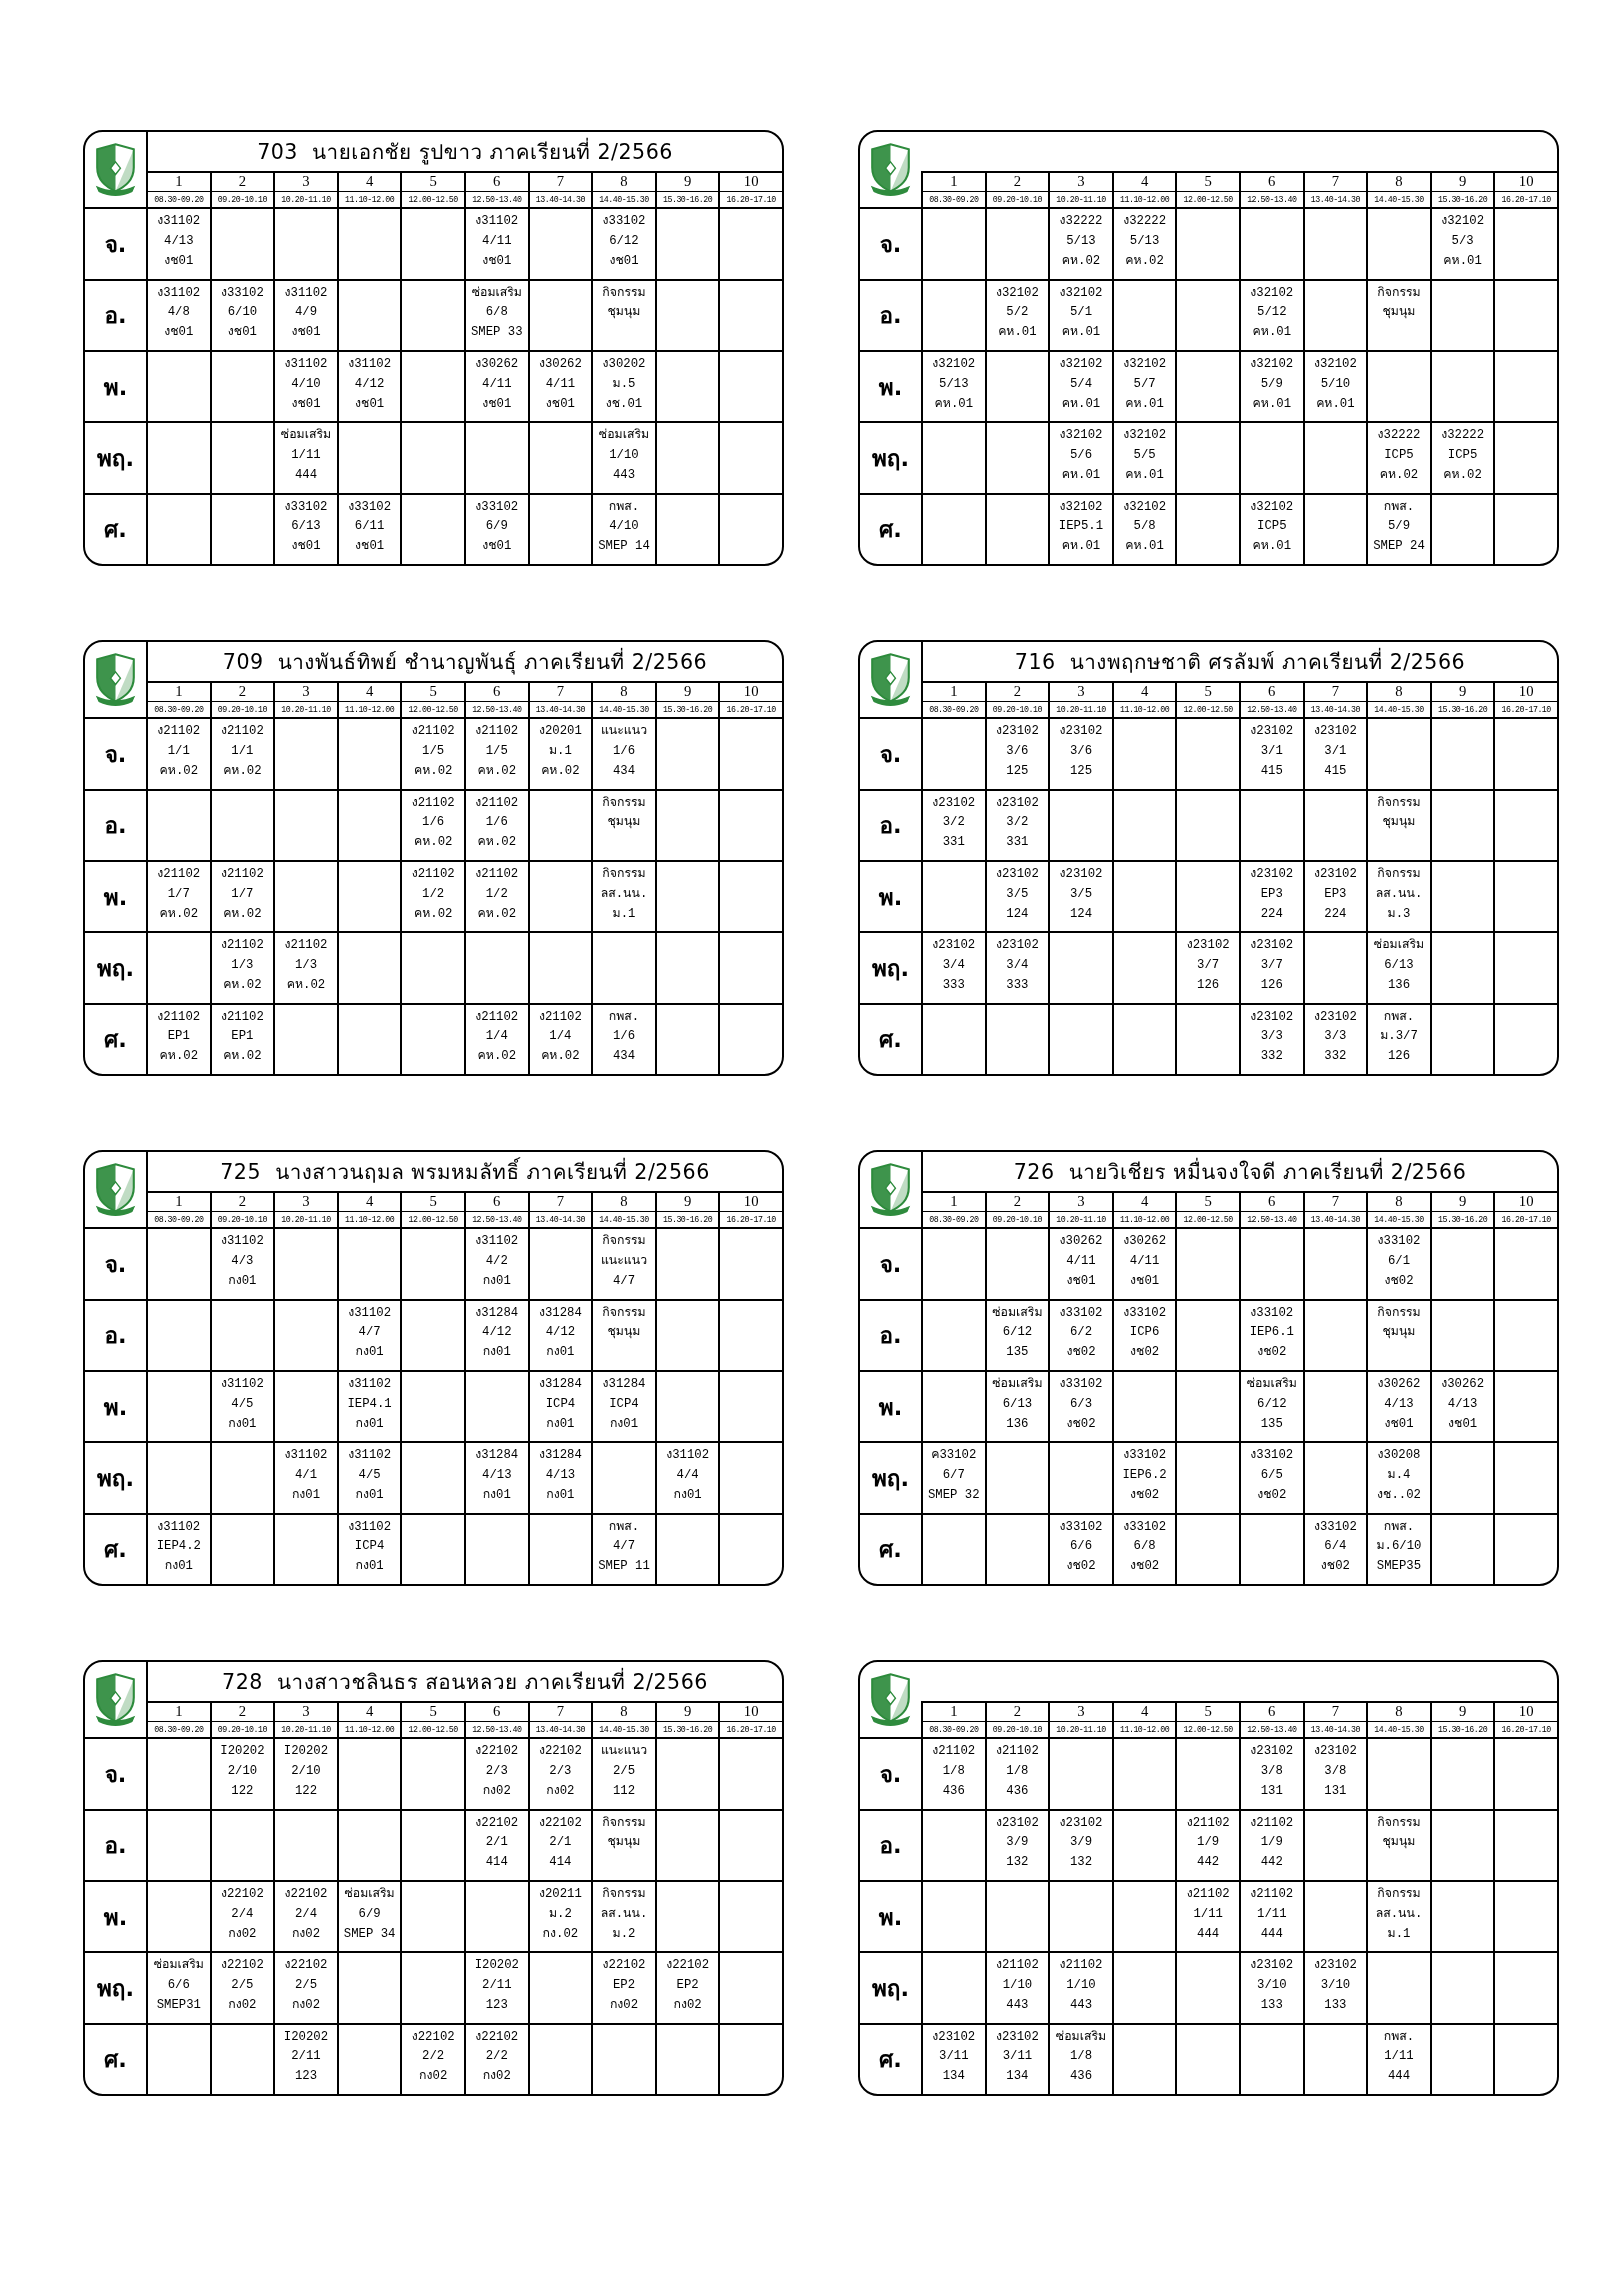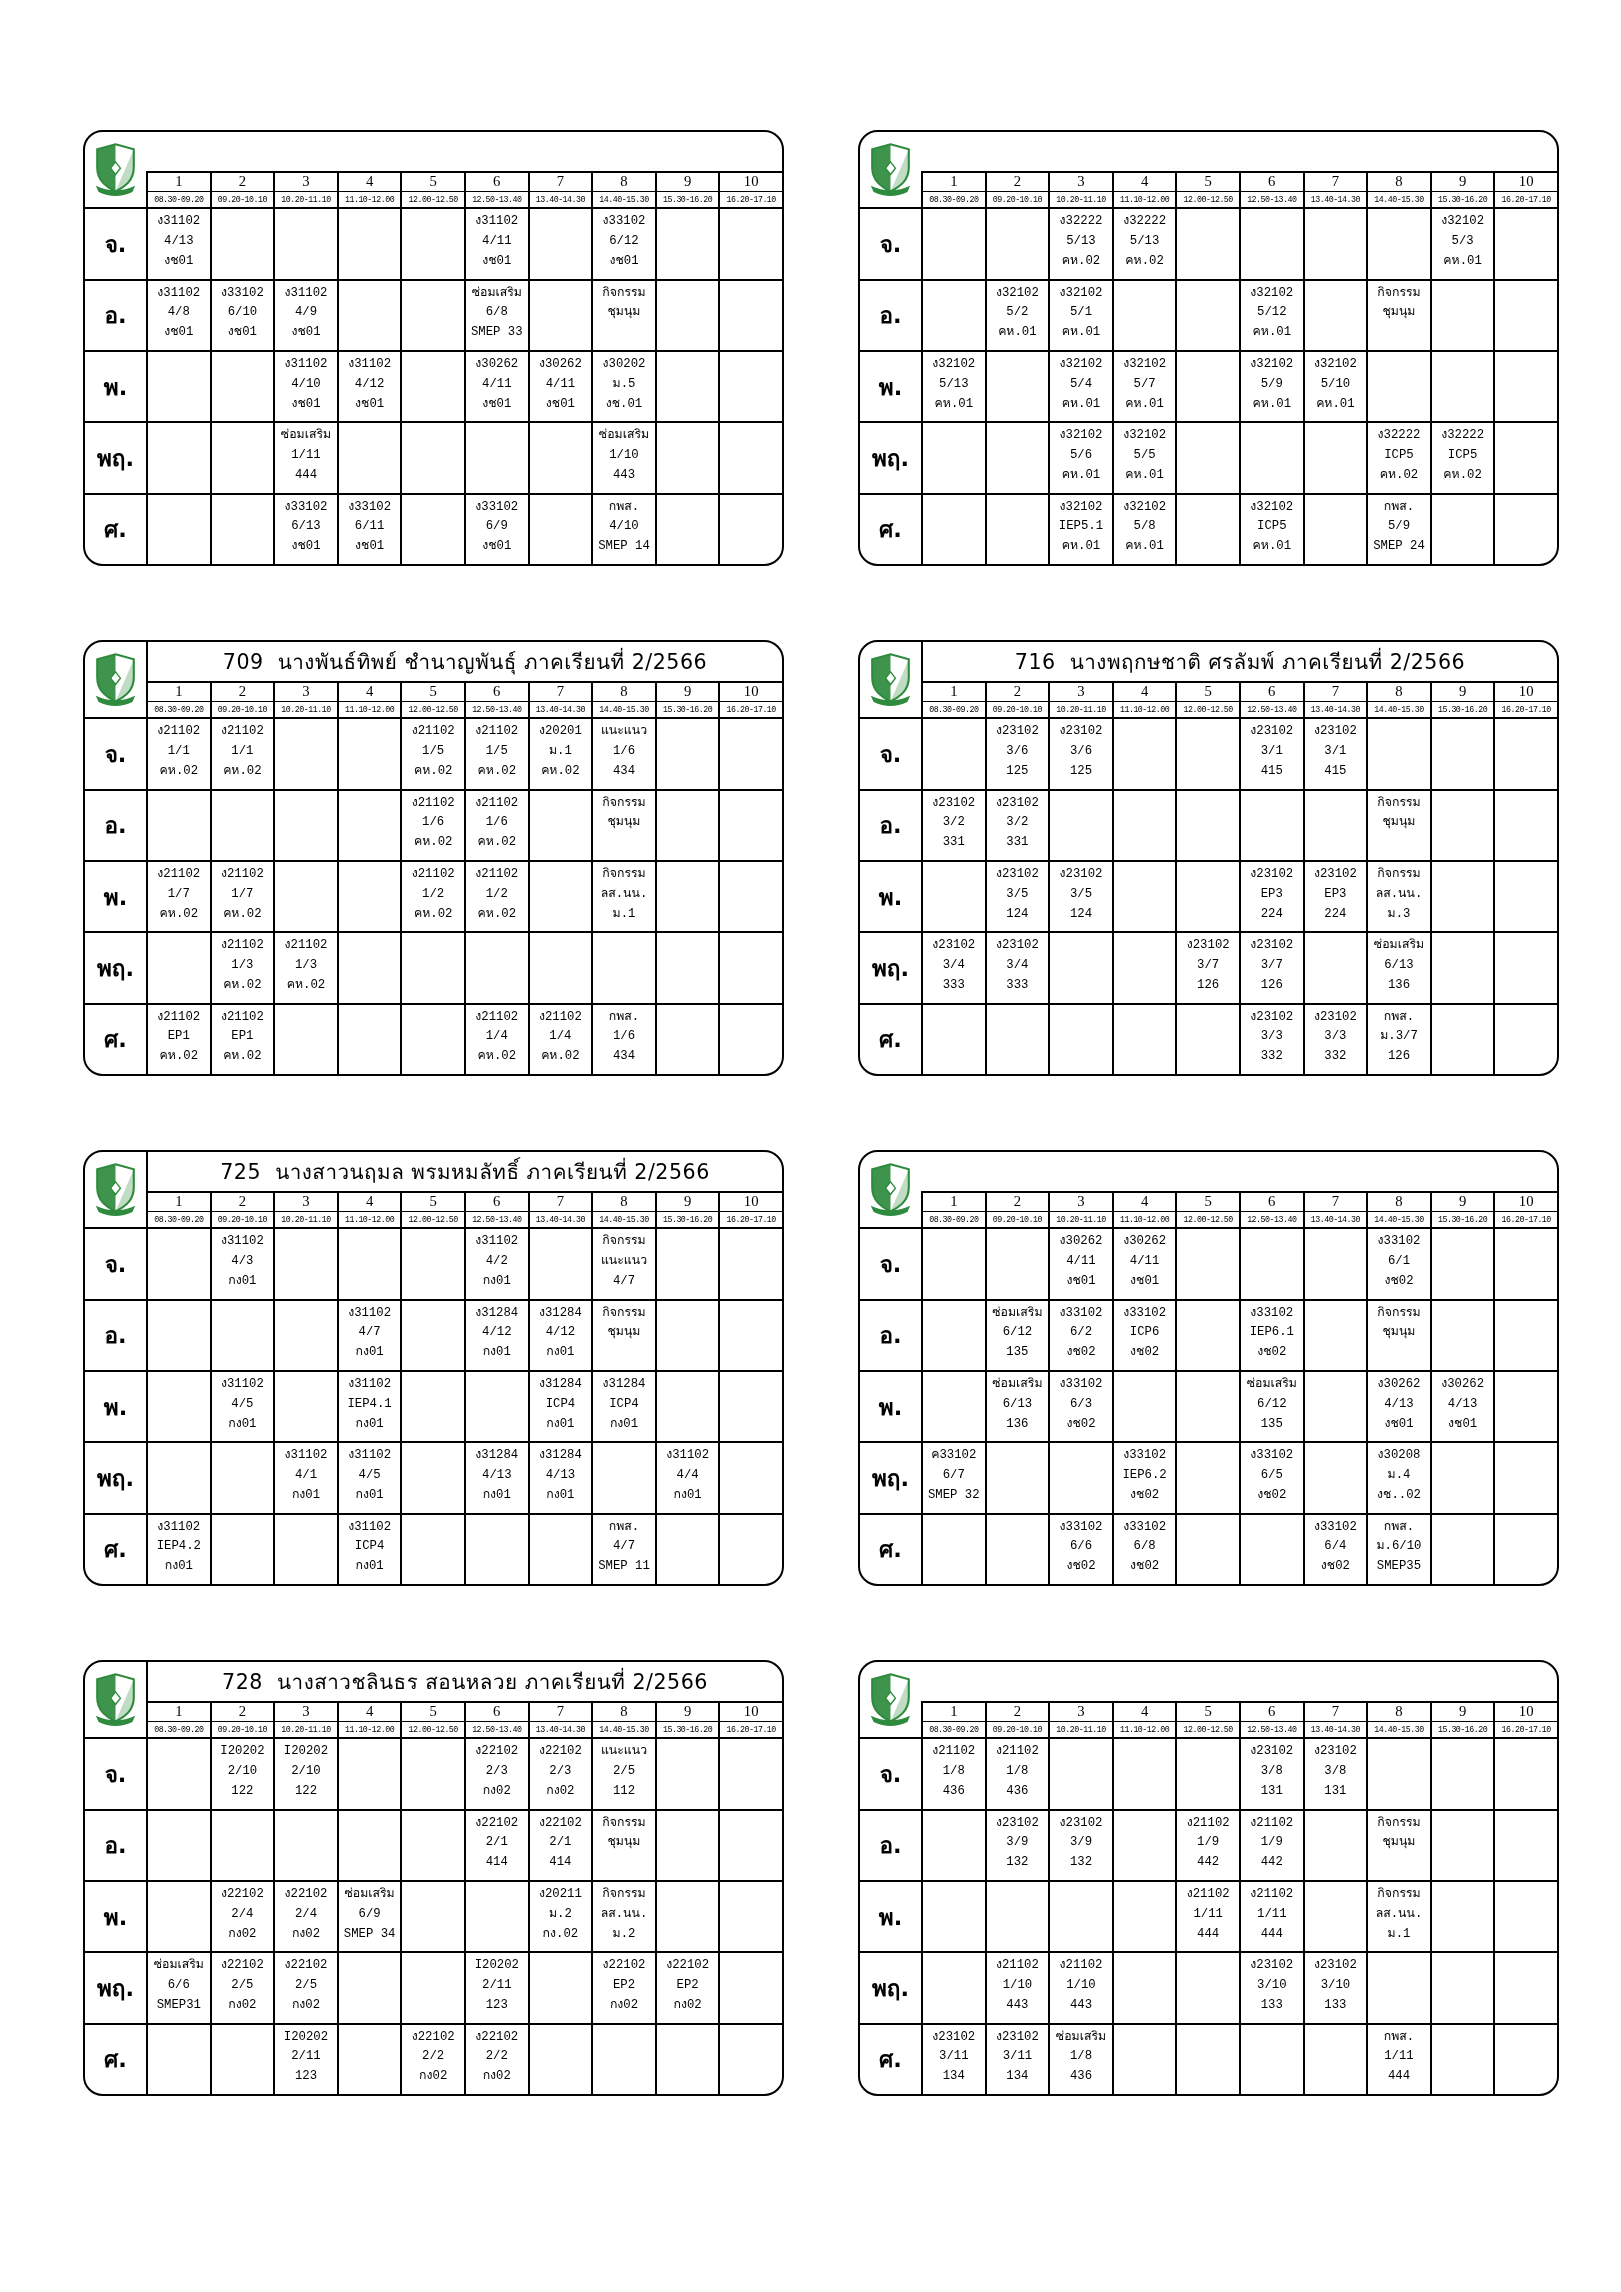--- a/index.html
+++ b/index.html
@@ -38,20 +38,21 @@
       <div class="tt">
         <div class="tt-logo">
           <svg class="crest-svg" viewBox="0 0 64 82" width="45" height="58" aria-hidden="true">
             <path d="M32 3 L58 10 V36 C58 54 46 63 32 70 C18 63 6 54 6 36 V10 Z" fill="#ffffff" stroke="#2e8b3d" stroke-width="3"></path>
             <path d="M32 3 L6 10 V36 C6 54 18 63 32 70 Z" fill="#2e8b3d" opacity="0.92"></path>
             <path d="M58 10 L32 70 C46 63 58 54 58 36 Z" fill="#2e8b3d" opacity="0.30"></path>
             <path d="M32 28 l7 9 -7 9 -7 -9 Z" fill="#ffffff" stroke="#2e8b3d" stroke-width="2"></path>
             <path d="M4 62 Q32 75 60 62 L56 71 Q32 82 8 71 Z" fill="#2e8b3d"></path>
           </svg>
         </div>
+        <div class="tt-title bL">703  นายเอกชัย รูปขาว ภาคเรียนที่ 2/2566</div>
         <div class="tt-num bL bT" style="grid-column: 2;">1</div>
         <div class="tt-num bL bT" style="grid-column: 3;">2</div>
         <div class="tt-num bL bT" style="grid-column: 4;">3</div>
         <div class="tt-num bL bT" style="grid-column: 5;">4</div>
         <div class="tt-num bL bT" style="grid-column: 6;">5</div>
         <div class="tt-num bL bT" style="grid-column: 7;">6</div>
         <div class="tt-num bL bT" style="grid-column: 8;">7</div>
         <div class="tt-num bL bT" style="grid-column: 9;">8</div>
         <div class="tt-num bL bT" style="grid-column: 10;">9</div>
         <div class="tt-num bL bT" style="grid-column: 11;">10</div>
@@ -862,20 +863,21 @@
       <div class="tt">
         <div class="tt-logo">
           <svg class="crest-svg" viewBox="0 0 64 82" width="45" height="58" aria-hidden="true">
             <path d="M32 3 L58 10 V36 C58 54 46 63 32 70 C18 63 6 54 6 36 V10 Z" fill="#ffffff" stroke="#2e8b3d" stroke-width="3"></path>
             <path d="M32 3 L6 10 V36 C6 54 18 63 32 70 Z" fill="#2e8b3d" opacity="0.92"></path>
             <path d="M58 10 L32 70 C46 63 58 54 58 36 Z" fill="#2e8b3d" opacity="0.30"></path>
             <path d="M32 28 l7 9 -7 9 -7 -9 Z" fill="#ffffff" stroke="#2e8b3d" stroke-width="2"></path>
             <path d="M4 62 Q32 75 60 62 L56 71 Q32 82 8 71 Z" fill="#2e8b3d"></path>
           </svg>
         </div>
+        <div class="tt-title bL">726  นายวิเชียร หมื่นจงใจดี ภาคเรียนที่ 2/2566</div>
         <div class="tt-num bL bT" style="grid-column: 2;">1</div>
         <div class="tt-num bL bT" style="grid-column: 3;">2</div>
         <div class="tt-num bL bT" style="grid-column: 4;">3</div>
         <div class="tt-num bL bT" style="grid-column: 5;">4</div>
         <div class="tt-num bL bT" style="grid-column: 6;">5</div>
         <div class="tt-num bL bT" style="grid-column: 7;">6</div>
         <div class="tt-num bL bT" style="grid-column: 8;">7</div>
         <div class="tt-num bL bT" style="grid-column: 9;">8</div>
         <div class="tt-num bL bT" style="grid-column: 10;">9</div>
         <div class="tt-num bL bT" style="grid-column: 11;">10</div>

